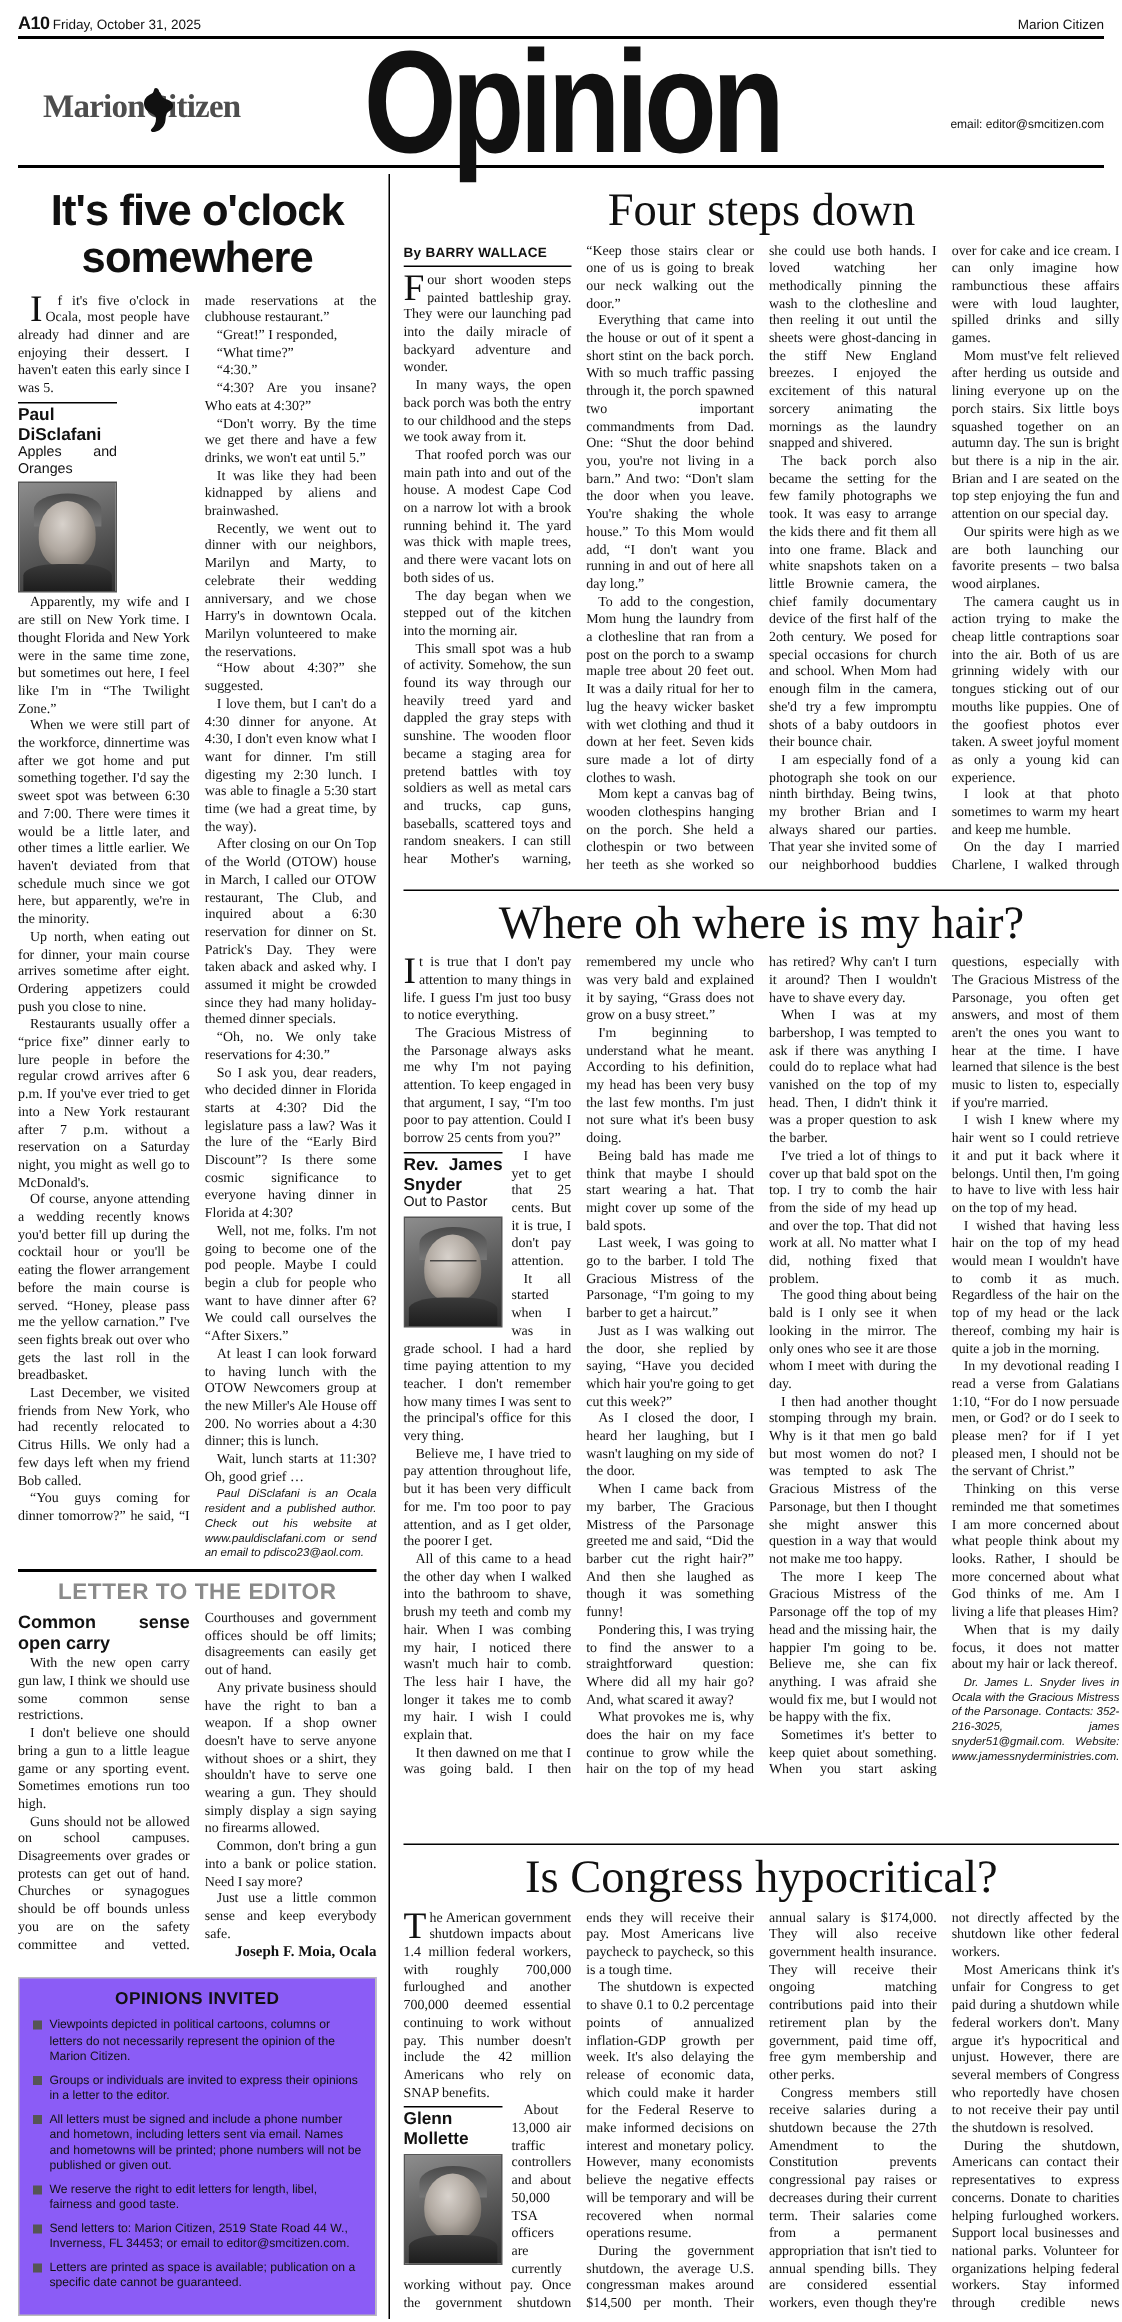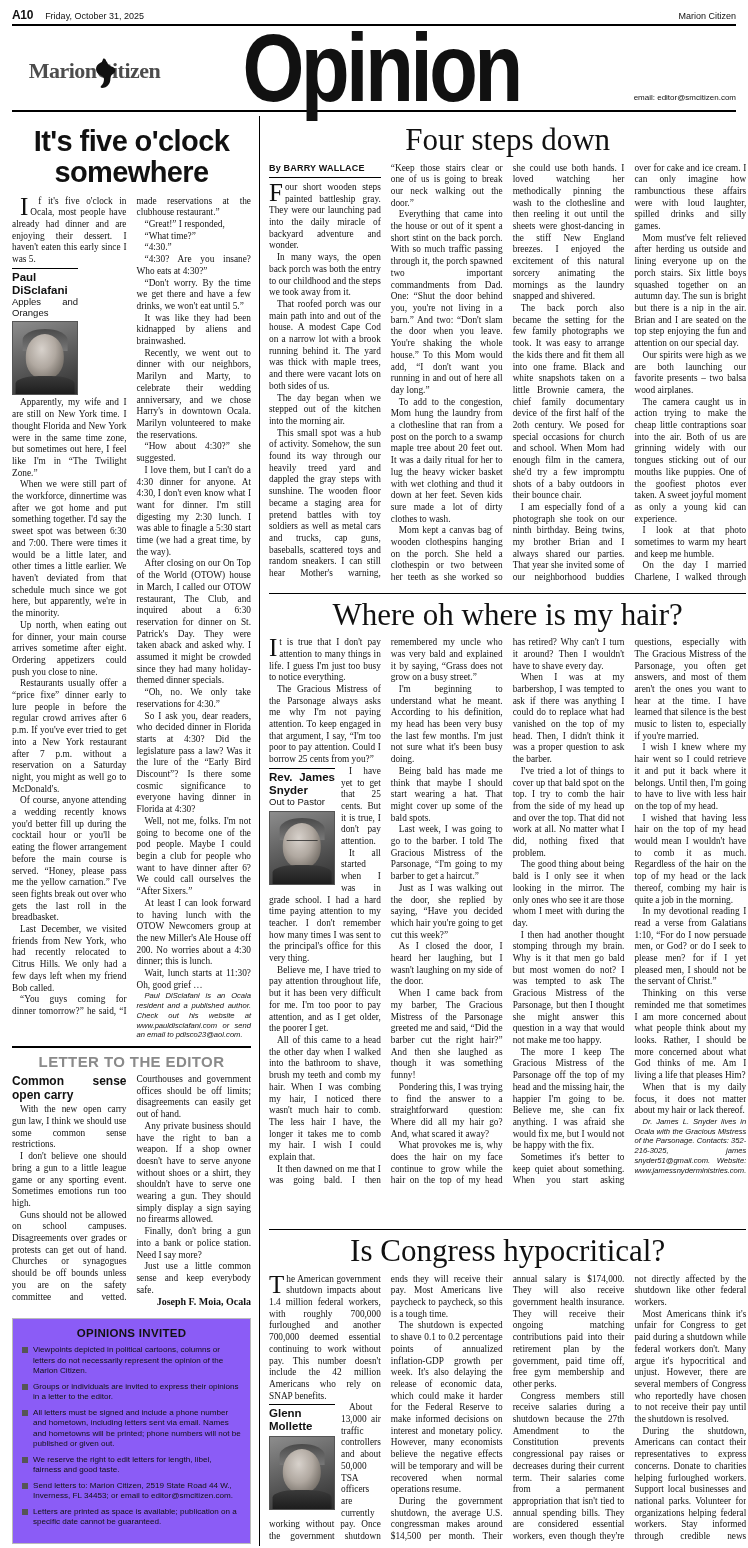--- a/index.html
+++ b/index.html
@@ -9,40 +9,40 @@
     font-family:"Liberation Serif", serif;
     color:#111;
     position:relative;
     overflow:hidden;
   }
   .page { width:748px; height:1548px; padding:8px 12px 6px 12px; position:relative; }
 
   
   .folio { display:flex; justify-content:space-between; align-items:baseline;
            font-family:"Liberation Sans", sans-serif; font-size:9.5px; padding-bottom:2px; }
-  .folio-left { display:flex; align-items:baseline; gap:12px; }
+  .folio-left { display:flex; align-items:baseline; gap:2px; }
   .folio-page { font-weight:bold; font-size:12px; letter-spacing:-0.3px; }
   .folio-date { font-size:9px; }
   .folio-right { font-size:9px; }
   .rule-thick { border-top:2px solid #000; }
 
   
   .masthead { display:flex; align-items:center; height:84px; position:relative; }
   .logo { width:165px; flex:none; display:flex; align-items:flex-end; justify-content:center;
           position:relative; padding-top:6px; }
   .logo-text { font-family:"Liberation Serif", serif; font-weight:bold; font-size:20px;
                letter-spacing:-0.5px; color:#4d4d4d; display:flex; align-items:baseline; }
   .logo-text .big { font-size:22px; }
   .horse { position:absolute; left:78px; top:6px; width:28px; height:30px; }
   .op-title { flex:1; text-align:center; }
   .op-title span { font-family:"Liberation Sans", sans-serif; font-weight:bold;
                    font-size:97px; line-height:0.85; letter-spacing:-4px; display:inline-block;
                    transform:scaleX(0.82); transform-origin:center; }
   .email { width:150px; flex:none; text-align:right; font-family:"Liberation Sans", sans-serif;
-           font-size:8px; align-self:flex-end; padding-bottom:8px; }
+           font-size:8px; align-self:flex-end; padding-bottom:23px; }
 
   
   .body-grid { display:flex; gap:0; margin-top:4px; }
   .col-left { width:248px; flex:none; padding-right:8px; border-right:1px solid #000; }
   .col-right { flex:1; padding-left:9px; }
 
   
   .hl-sans { font-family:"Liberation Sans", sans-serif; font-weight:bold;
              font-size:29px; line-height:1.08; text-align:center; letter-spacing:-0.6px; }
   .hl-serif { font-family:"Liberation Serif", serif; font-weight:normal;
@@ -182,21 +182,21 @@
 
       <div class="hr-med"></div>
       <div class="lte-head">LETTER TO THE EDITOR</div>
 
       <div class="tcols c2">
         <div class="lte-sub">Common sense open carry</div>
         <p>With the new open carry gun law, I think we should use some common sense restrictions.</p>
         <p>I don't believe one should bring a gun to a little league game or any sporting event. Sometimes emotions run too high.</p>
         <p>Guns should not be allowed on school campuses. Disagreements over grades or protests can get out of hand. Churches or synagogues should be off bounds unless you are on the safety committee and vetted. Courthouses and government offices should be off limits; disagreements can easily get out of hand.</p>
         <p>Any private business should have the right to ban a weapon. If a shop owner doesn't have to serve anyone without shoes or a shirt, they shouldn't have to serve one wearing a gun. They should simply display a sign saying no firearms allowed.</p>
-        <p>Finally, don't bring a gun into a bank or police station. Need I say more?</p>
+        <p>Common, don't bring a gun into a bank or police station. Need I say more?</p>
         <p>Just use a little common sense and keep everybody safe.</p>
         <p class="signoff">Joseph F. Moia, Ocala</p>
       </div>
 
       <div class="oibox">
         <h3>OPINIONS INVITED</h3>
         <ul>
           <li><span class="bul"></span><span>Viewpoints depicted in political cartoons, columns or letters do not necessarily represent the opinion of the Marion Citizen.</span></li>
           <li><span class="bul"></span><span>Groups or individuals are invited to express their opinions in a letter to the editor.</span></li>
           <li><span class="bul"></span><span>All letters must be signed and include a phone number and hometown, including letters sent via email. Names and hometowns will be printed; phone numbers will not be published or given out.</span></li>

